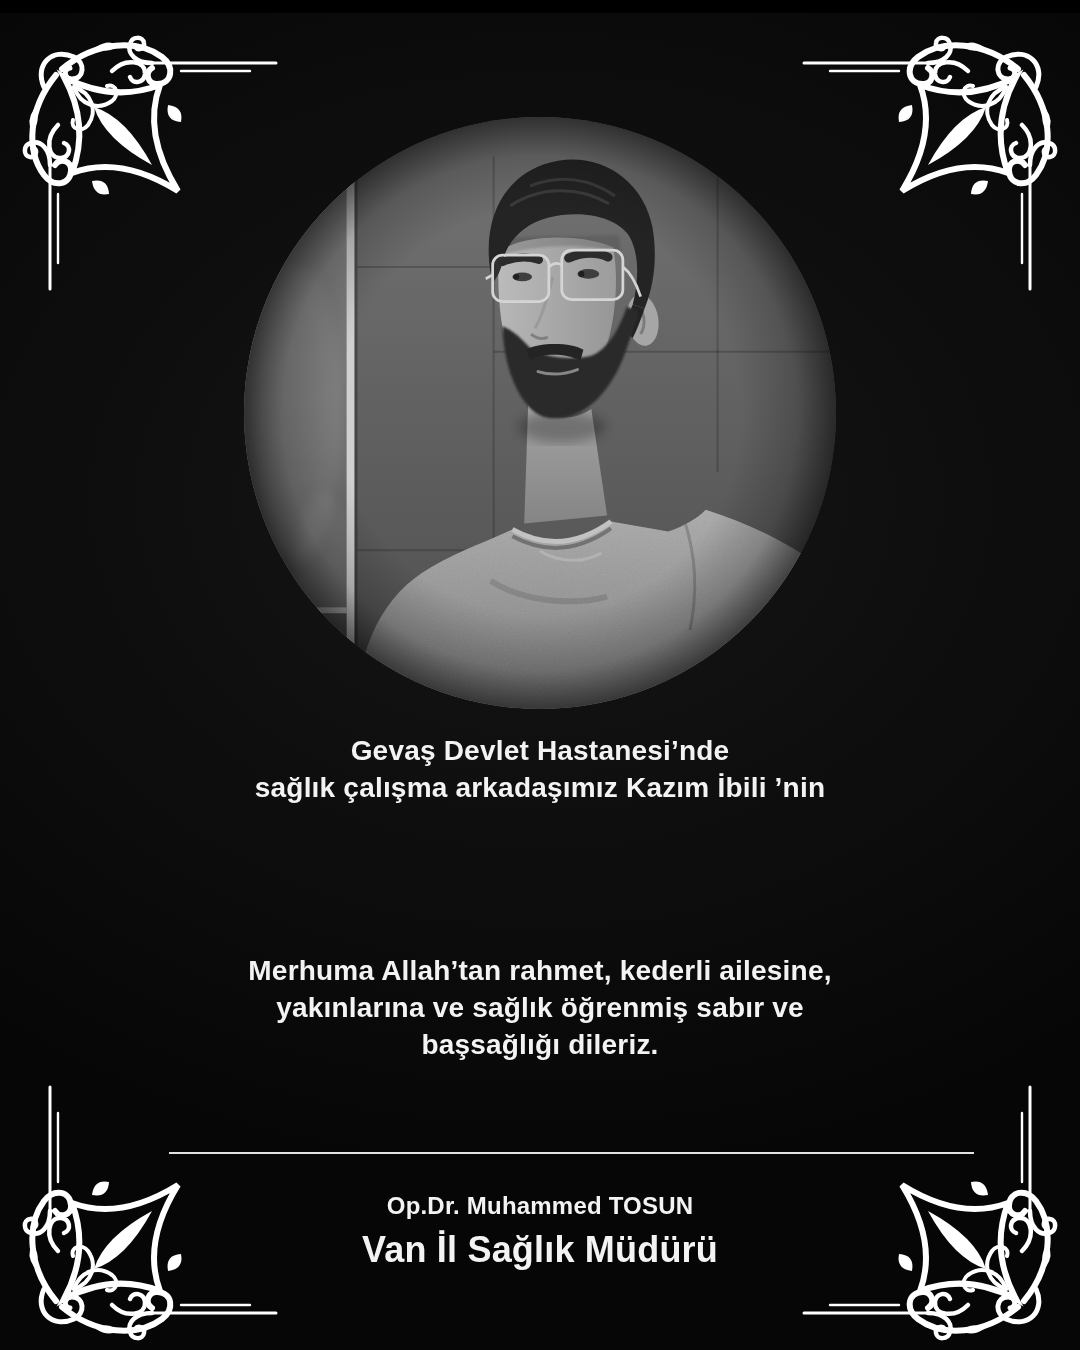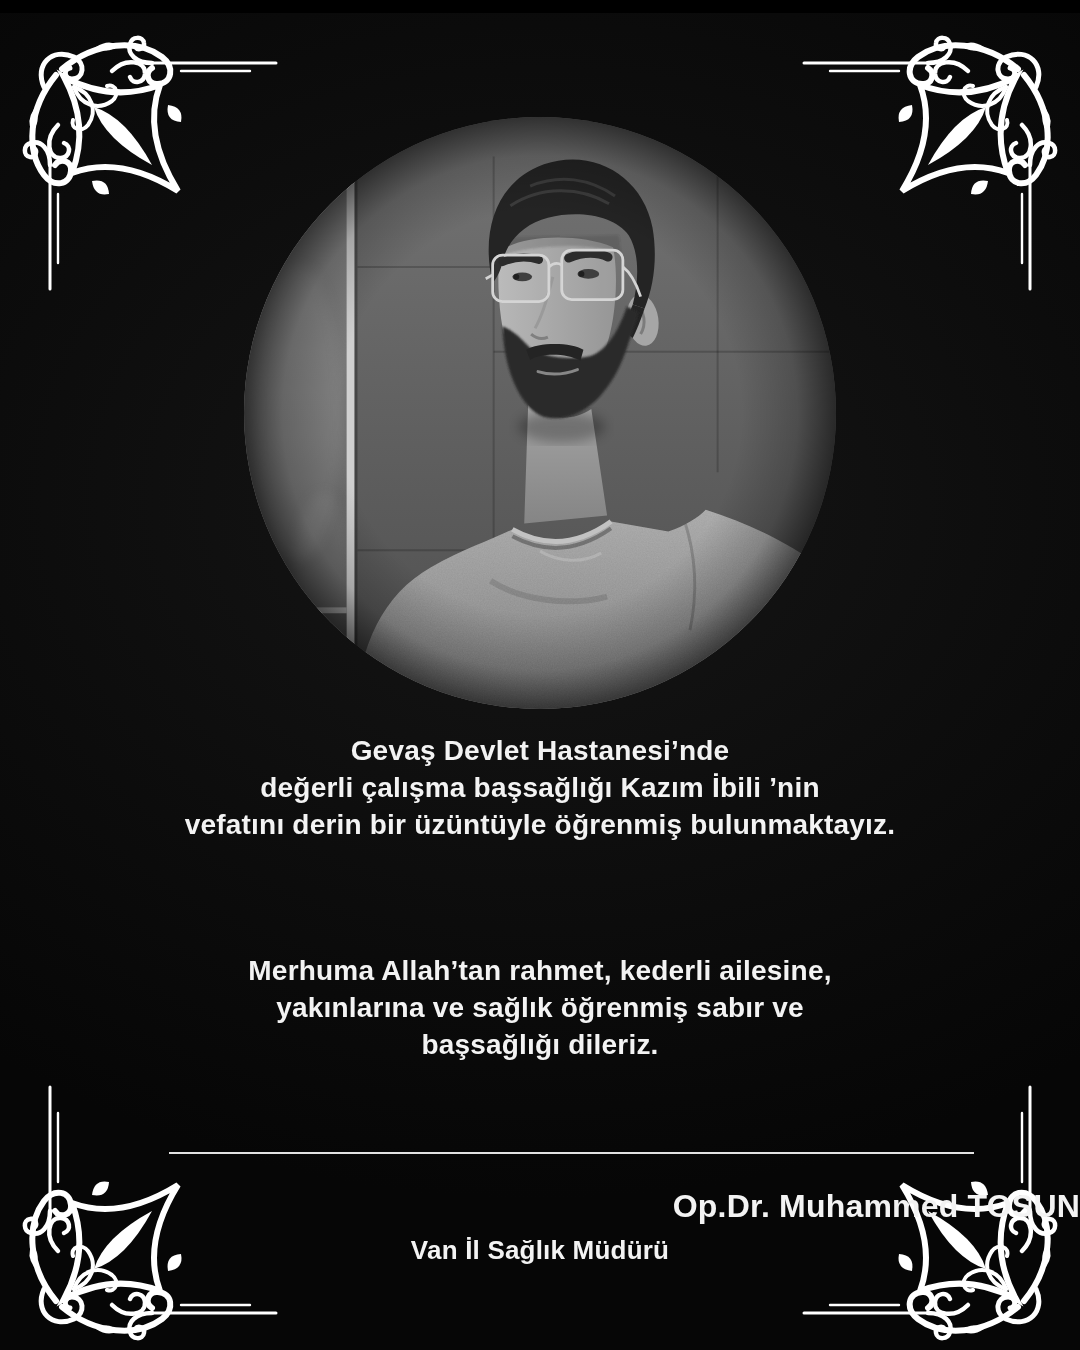--- a/index.html
+++ b/index.html
@@ -39,22 +39,22 @@
   }
   .announcement{top:719px;font-size:28px;line-height:37px;}
   .condolence{top:939px;font-size:28px;line-height:37px;}
   .line{white-space:nowrap;}
 
   .divider{
     position:absolute;top:1139px;left:169px;width:805px;height:2px;
     background:#e2e2e2;
   }
   .signature{top:1171px;line-height:44px;}
-  .signature .sig-name{font-size:32px;text-align:right;}
-  .signature .sig-title{font-size:26px;text-align:center;}
+  .signature .sig-name{font-size:24px;}
+  .signature .sig-title{font-size:36px;text-align:center;}
 </style>
 </head>
 <body>
 
 <svg width="0" height="0" style="position:absolute" aria-hidden="true">
   <defs>
     <symbol id="flourish" viewBox="0 0 300 300">
       <g stroke="#ffffff" fill="none" stroke-linecap="round">
 
         <path d="M152 50 H276" stroke-width="3"></path>
@@ -224,22 +224,21 @@
       </g>
       <rect x="252" y="140" width="57" height="47" rx="10" fill="#fff" opacity="0.06"></rect>
       <rect x="322" y="135" width="62" height="50" rx="10" fill="#fff" opacity="0.06"></rect>
 
       <rect x="0" y="0" width="600" height="600" fill="url(#vig)"></rect>
     </svg>
   </div>
 
   <div class="textblock announcement">
     <div class="line">Gevaş Devlet Hastanesi’nde</div>
-    <div class="line">değerli çalışma başsağlığı Kazım İbili ’nin</div>
-    <div class="line">vefatını derin bir üzüntüyle öğrenmiş bulunmaktayız.</div>
+    <div class="line">sağlık çalışma arkadaşımız Kazım İbili ’nin</div>
   </div>
 
   <div class="textblock condolence">
     <div class="line">Merhuma Allah’tan rahmet, kederli ailesine,</div>
     <div class="line">yakınlarına ve sağlık öğrenmiş sabır ve</div>
     <div class="line">başsağlığı dileriz.</div>
   </div>
 
   <div class="divider"></div>
   <div class="textblock signature">

